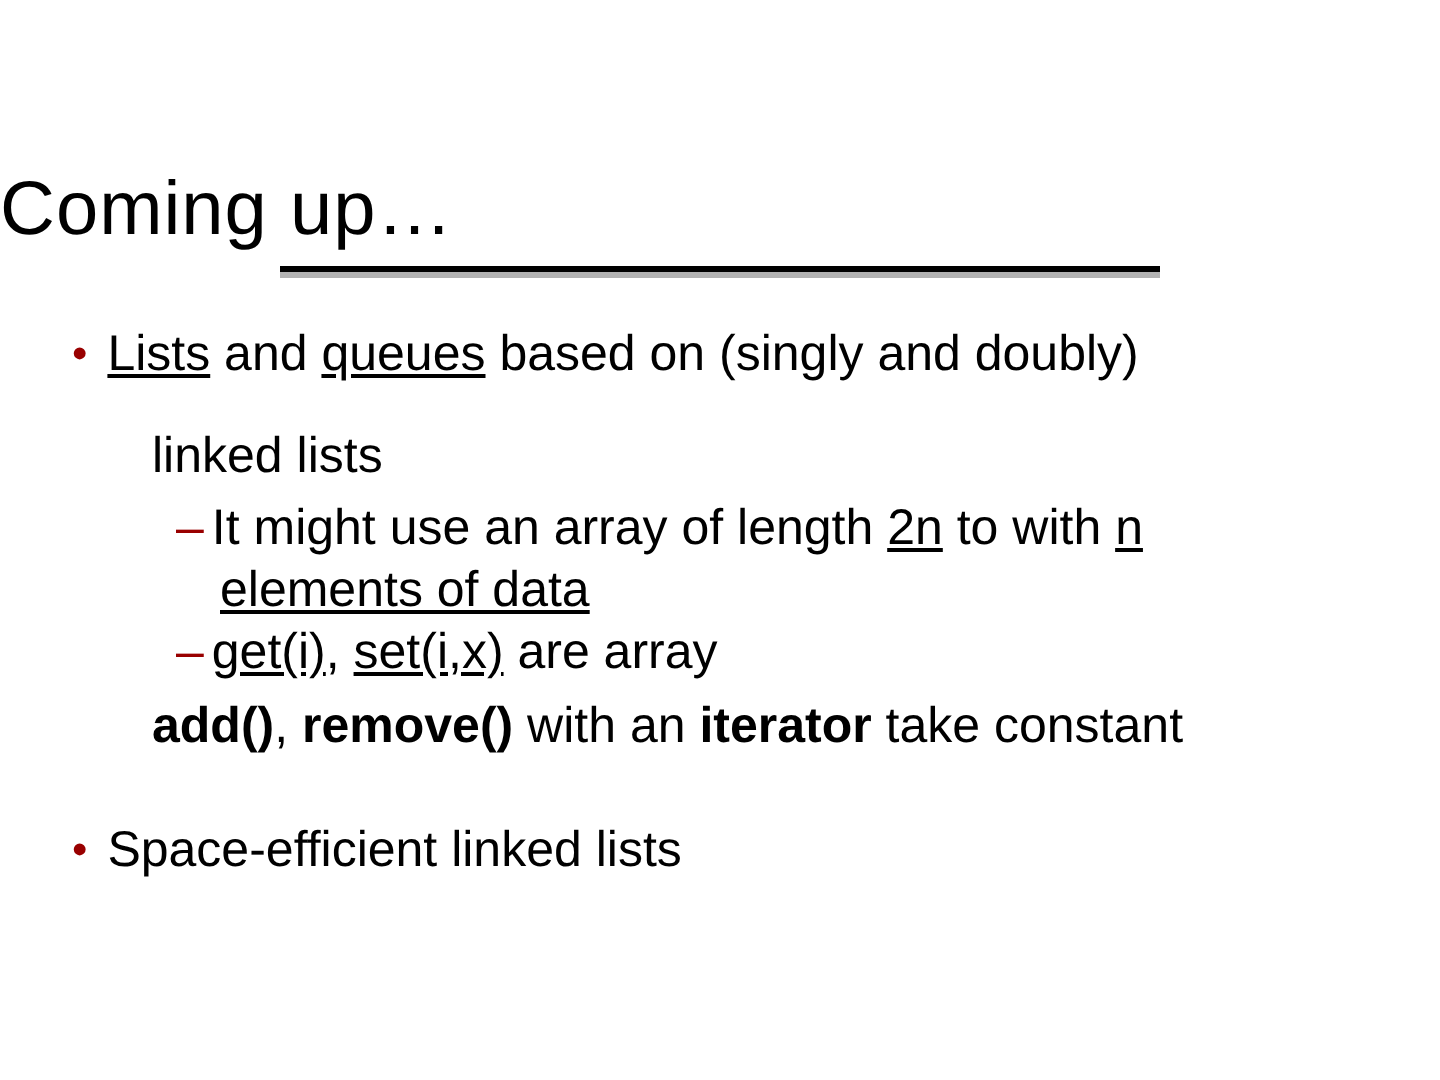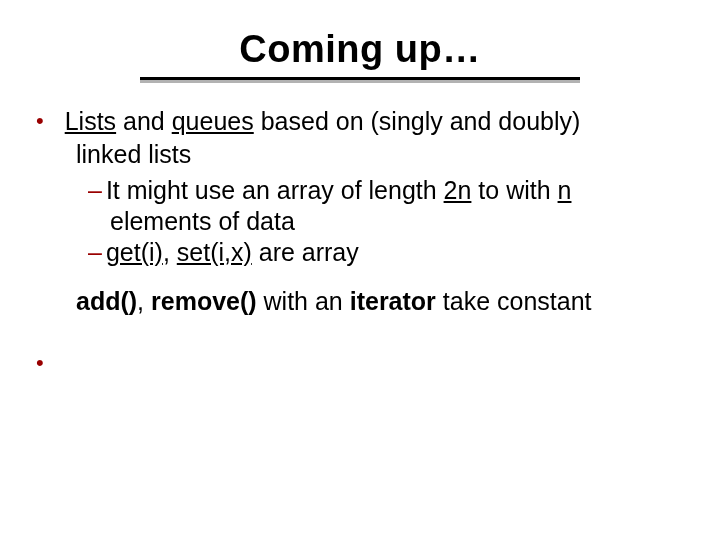--- a/index.html
+++ b/index.html
@@ -12,23 +12,22 @@
     color: #000;
   }
   .slide {
     position: relative;
     width: 720px;
     height: 540px;
     box-sizing: border-box;
   }
   .title {
     font-size: 38px;
-    font-weight: bold;
-    text-align: center;
-    padding-top: 28px;
+    font-weight: normal;
+    padding-top: 84px;
     letter-spacing: 0.5px;
   }
   .hr-wrap {
     display: flex;
     justify-content: center;
     margin-top: 6px;
   }
   .hr {
     width: 440px;
     height: 0;
@@ -46,47 +45,47 @@
   }
   .bullet-dot {
     color: #990000;
     font-size: 22px;
     line-height: 1.35;
     padding-right: 10px;
     padding-left: 0;
   }
   .b1-text {
     flex: 1;
-    margin-left: 11px;
   }
   .b1-cont {
     margin-left: 40px;
-    margin-top: 2px;
+    margin-top: 20px;
   }
   .sub-block {
     margin-left: 52px;
     margin-top: 4px;
   }
   .dash-row {
     display: flex;
     align-items: flex-start;
   }
   .dash {
     color: #990000;
     font-size: 25px;
     line-height: 1.25;
     padding-right: 4px;
   }
   .dash-text { flex: 1; }
   .sub-cont {
     margin-left: 22px;
+    text-decoration: underline;
   }
   .plain-line {
     margin-left: 40px;
-    margin-top: 18px;
+    margin-top: 6px;
   }
   .spacer { height: 30px; }
   .bullet2-row {
     display: flex;
     align-items: flex-start;
     margin-left: 0;
   }
   .em-term { text-decoration: underline; }
 </style>
 </head>
@@ -127,16 +126,17 @@
     </div>
 
     <div class="plain-line">
       <b>add()</b><span>, </span><b>remove()</b><span> with an </span><b>iterator</b><span> take constant</span>
     </div>
 
     <div class="spacer"></div>
 
     <div class="bullet2-row">
       <div class="bullet-dot">•</div>
+      <div>Space-efficient linked lists</div>
     </div>
 
   </div>
 </div>
 
 </body></html>

